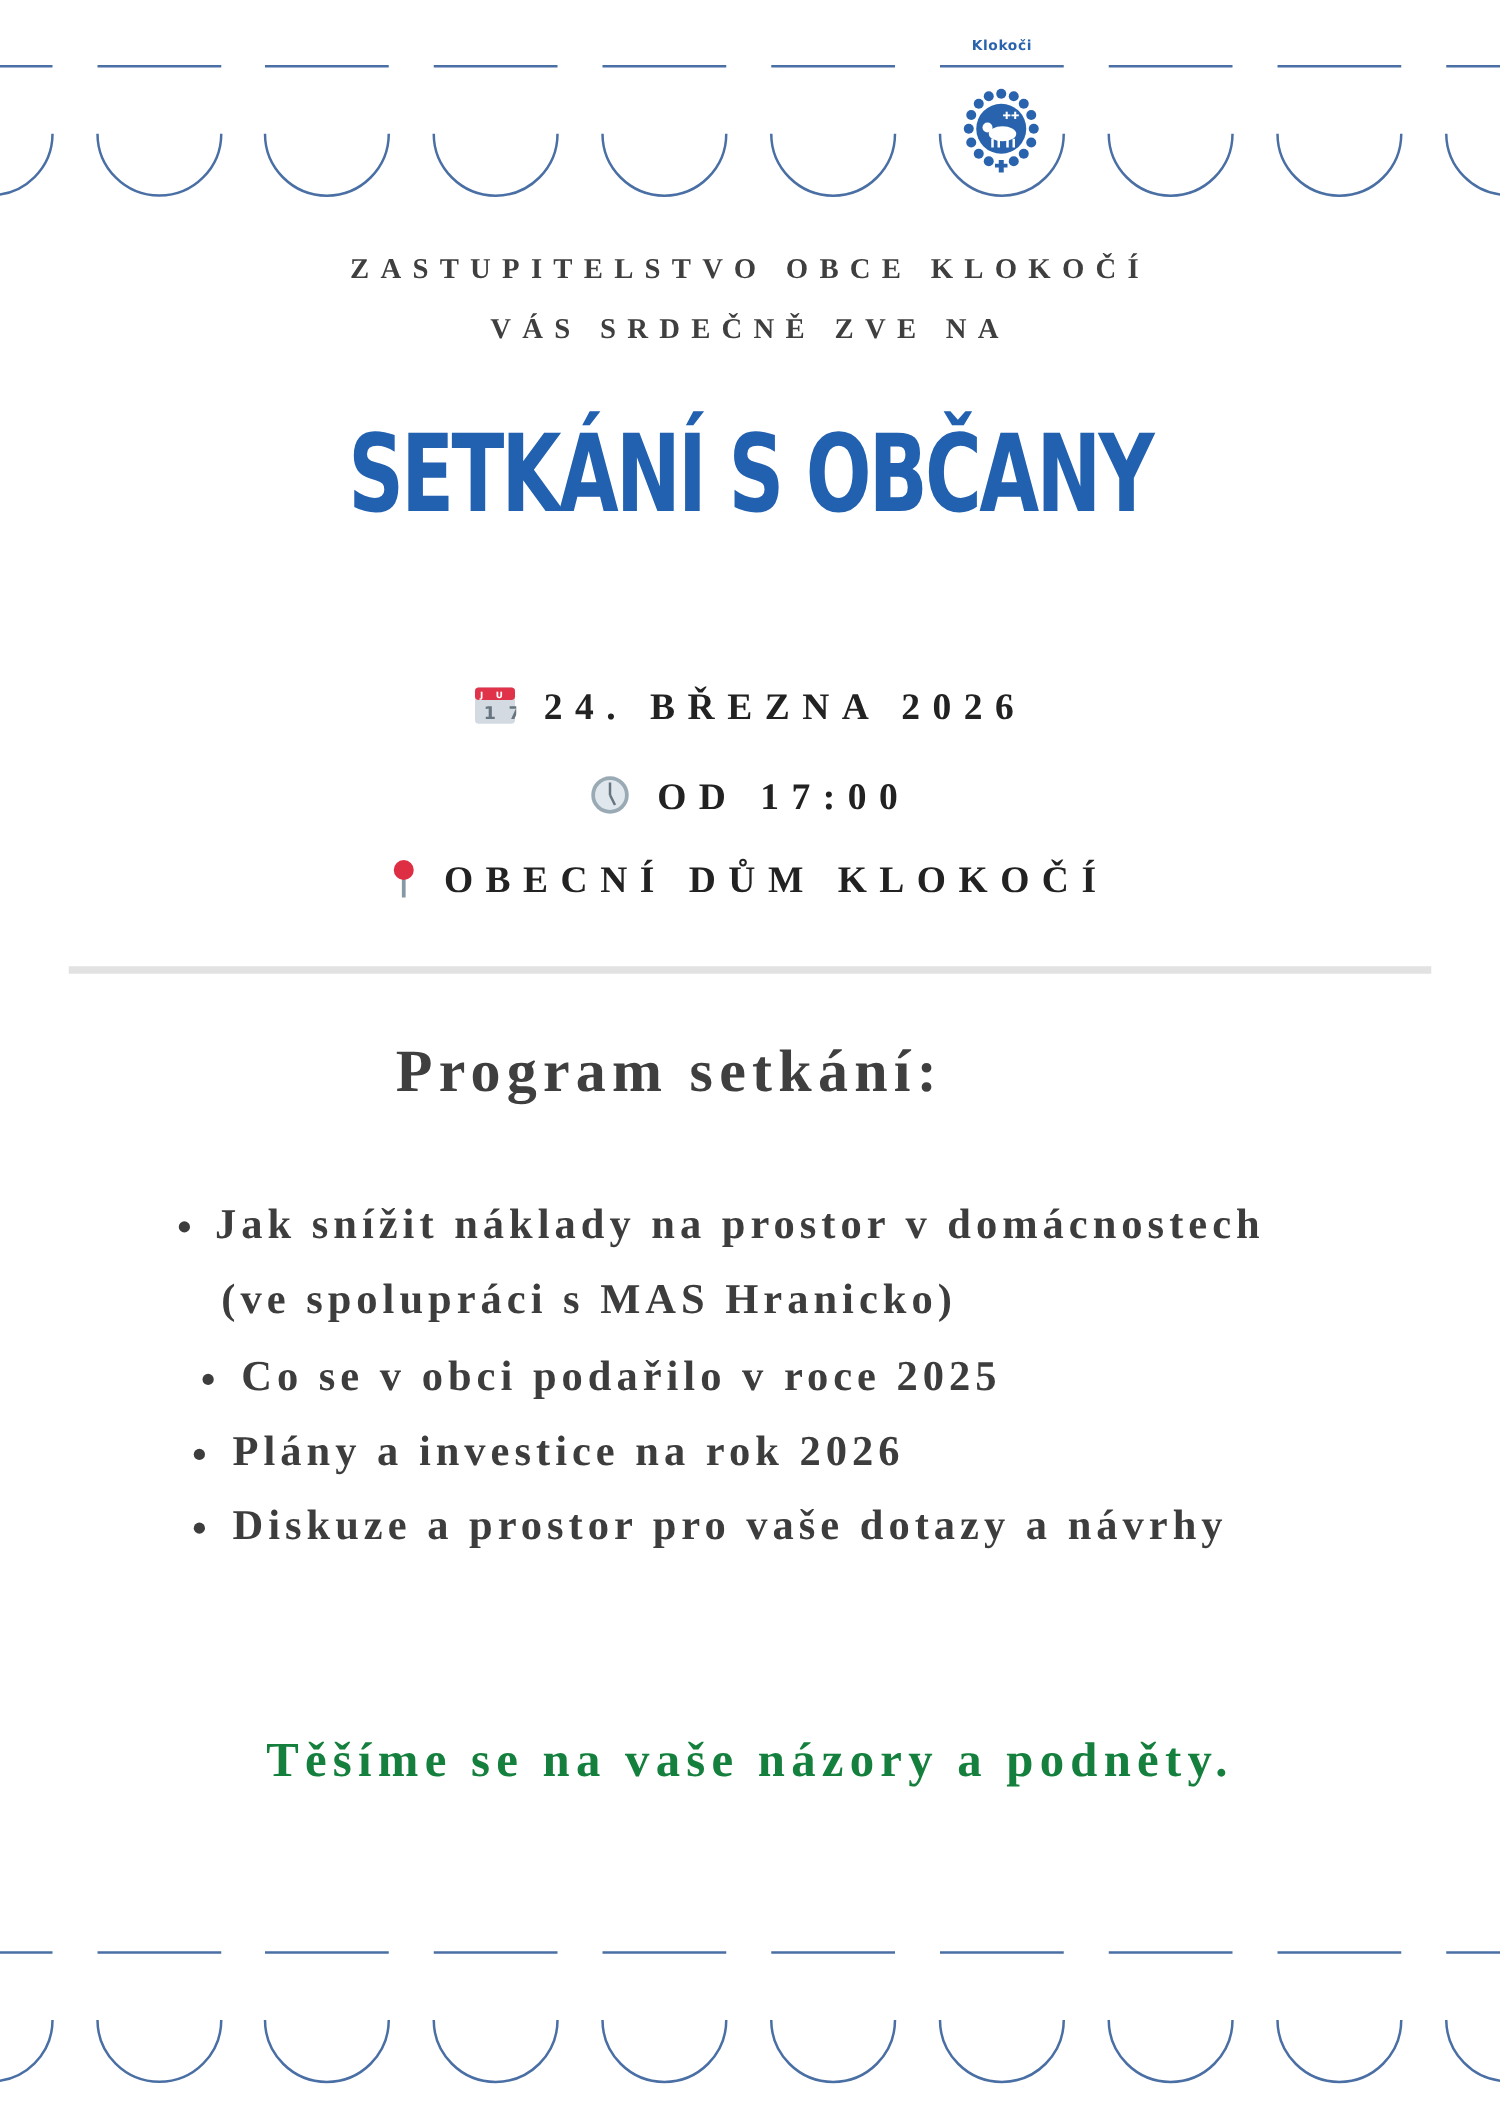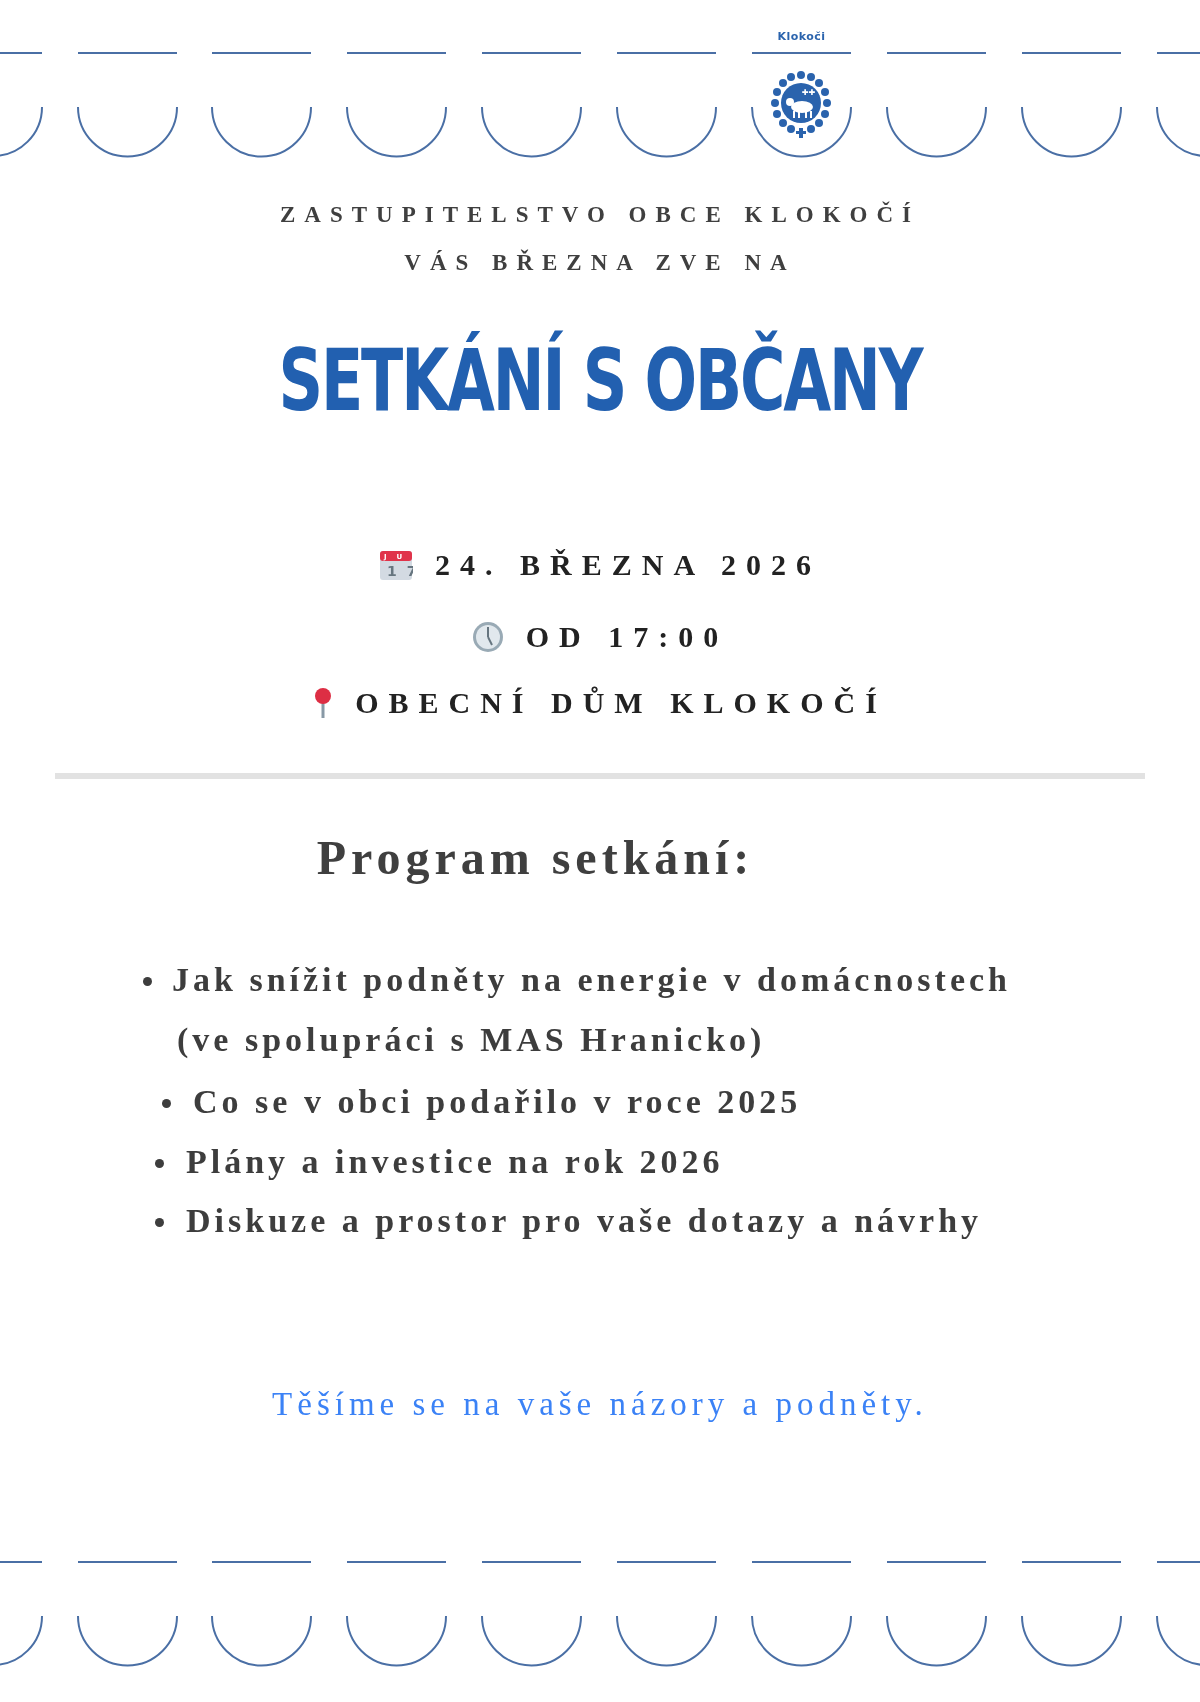--- a/index.html
+++ b/index.html
@@ -36,22 +36,22 @@
                      font-size: 34px; letter-spacing: 4px; color: #3d3d3d; line-height: 60px; white-space: nowrap; }
   .program-list li .bullet { position: absolute; width: 9px; height: 9px; border-radius: 50%; background: #3d3d3d; top: 27px; }
   .li-1 { left: 172px; top: 950px; }
   .li-1 .bullet { left: -29px; }
   .li-1 .cont { display: block; margin-left: 5px; }
   .li-2 { left: 182px; top: 1072px; margin-left: 11px; }
   .li-3 { left: 186px; top: 1132px; }
   .li-4 { left: 186px; top: 1191px; }
   .li-2 .bullet, .li-3 .bullet, .li-4 .bullet { left: -31px; }
   .closing { position: absolute; left: 0; width: 1200px; top: 1386px; text-align: center;
-             font-family: "Liberation Serif", "DejaVu Serif", serif; font-weight: normal;
-             font-size: 33px; letter-spacing: 5px; color: #3b82f6; }
+             font-family: "Liberation Serif", "DejaVu Serif", serif; font-weight: bold;
+             font-size: 39px; letter-spacing: 5px; color: #15803d; }
 </style>
 </head>
 <body>
 
 <div class="deco" style="top:0;">
   <svg width="1200" height="170" viewBox="0 0 1200 170">
     <g stroke="#4a6fa5" stroke-width="2" fill="none">
       <line x1="0" y1="53" x2="42" y2="53"></line>
       <path d="M 42 107 A 49 49 0 0 1 -7 156"></path>
       <line x1="78" y1="53" x2="177" y2="53"></line>
@@ -105,21 +105,21 @@
       <rect x="25" y="41" width="2" height="7"></rect>
         <rect x="30" y="41" width="2" height="7"></rect>
       <rect x="37" y="41" width="2" height="7"></rect>
         <rect x="42" y="41" width="2" height="7"></rect>
       <text x="34" y="25" font-size="8" font-family="DejaVu Sans, sans-serif">✚✚</text>
     </g>
   </svg>
 </div>
 
 <div class="intro intro-1">ZASTUPITELSTVO OBCE KLOKOČÍ</div>
-<div class="intro intro-2">VÁS BŘEZNA ZVE NA</div>
+<div class="intro intro-2">VÁS SRDEČNĚ ZVE NA</div>
 
 <div class="title">SETKÁNÍ S OBČANY</div>
 
 <div class="details d-date">
   <span class="ico">
     <svg width="34" height="32" viewBox="0 0 34 32">
       <rect x="1" y="2" width="32" height="29" rx="3" fill="#d3dae2"></rect>
       <rect x="1" y="2" width="32" height="10" rx="3" fill="#e0334a"></rect>
       <text x="5" y="10" font-size="7" fill="#fff" font-family="DejaVu Sans, sans-serif" font-weight="bold">JUL</text>
       <text x="8" y="27" font-size="14" fill="#66757f" font-family="DejaVu Sans, sans-serif">17</text>
@@ -144,21 +144,21 @@
     </svg>
   </span><span>OBECNÍ DŮM KLOKOČÍ</span>
 </div>
 
 <div class="divider"></div>
 
 <div class="program-title">Program setkání:</div>
 <ul class="program-list">
   <li class="li-1">
     <span class="bullet"></span>
-    <span>Jak snížit podněty na energie v domácnostech</span>
+    <span>Jak snížit náklady na prostor v domácnostech</span>
     <span class="cont">(ve spolupráci s MAS Hranicko)</span>
   </li>
   <li class="li-2">
     <span class="bullet"></span>
     <span>Co se v obci podařilo v roce 2025</span>
   </li>
   <li class="li-3">
     <span class="bullet"></span>
     <span>Plány a investice na rok 2026</span>
   </li>

